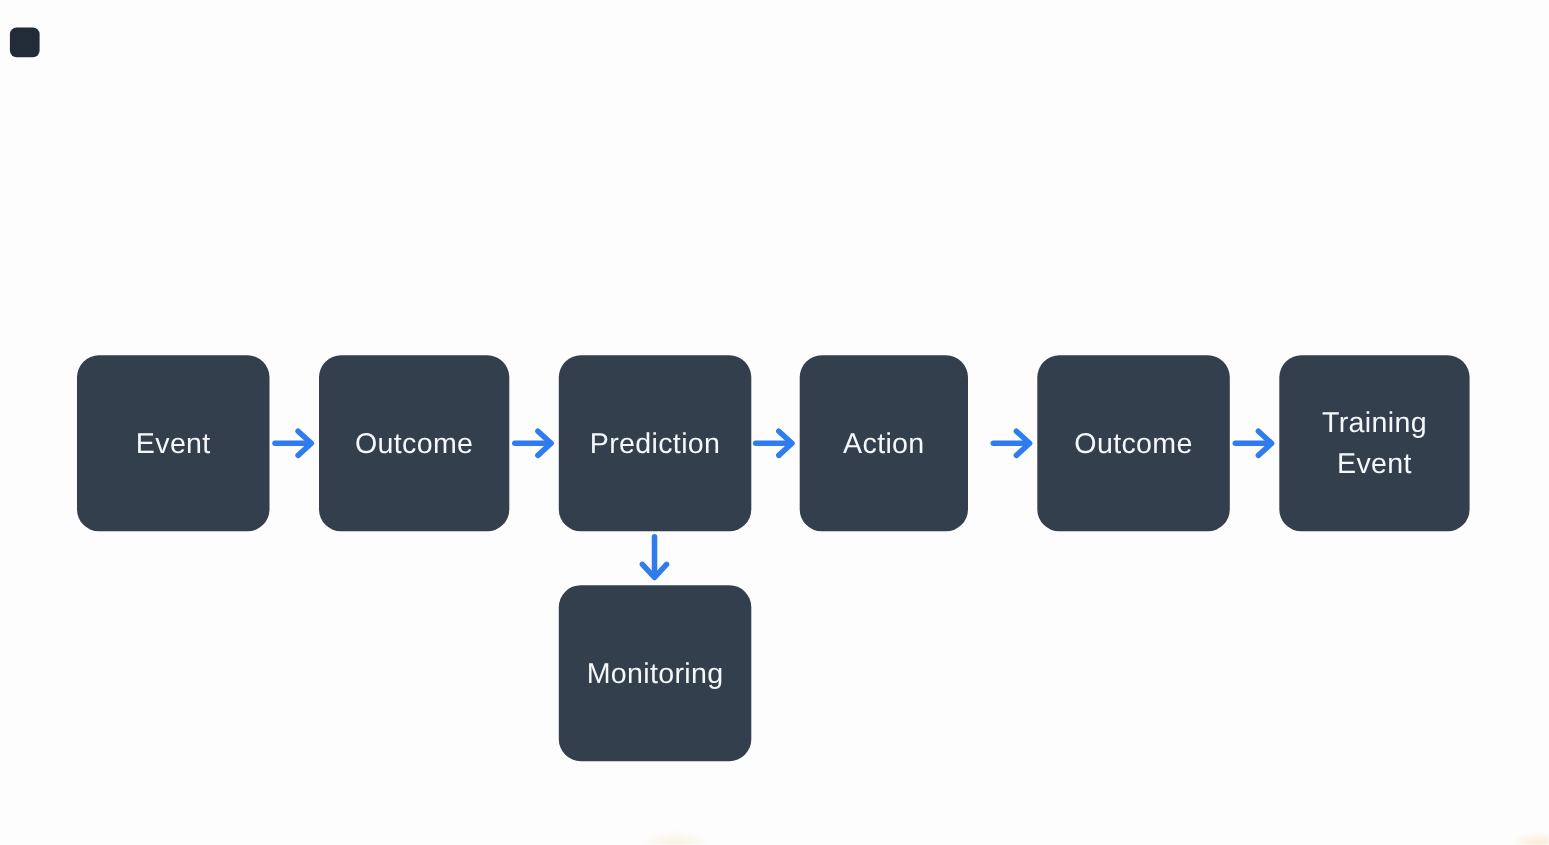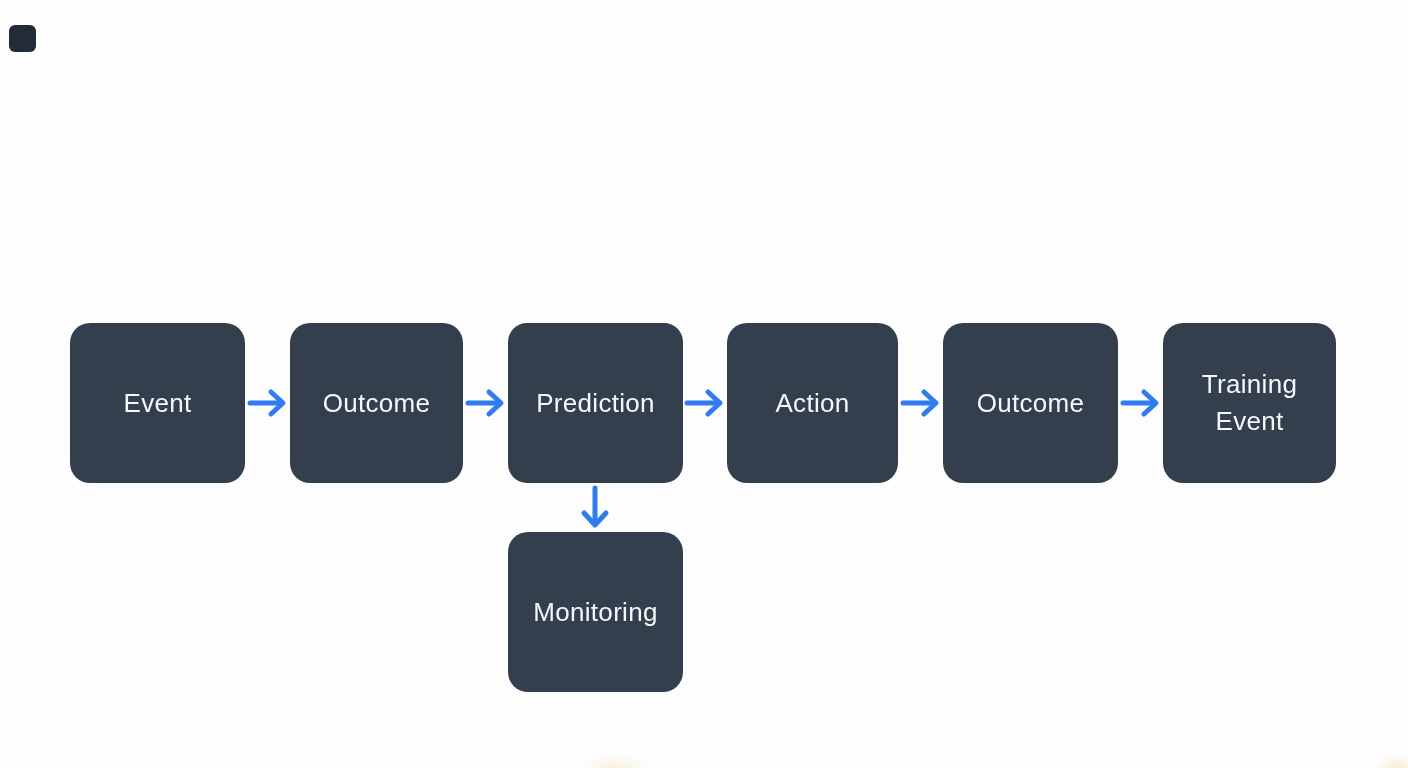--- a/index.html
+++ b/index.html
@@ -26,22 +26,22 @@
     color:var(--text-color);
     font-size:26px;
     font-weight:500;
     letter-spacing:0.3px;
     line-height:1.42;
     padding:0 24px;
   }
   
   .node-event      {left:70px;  top:303px; width:175px; height:160px;}
   .node-features   {left:290px; top:303px; width:173px; height:160px;}
-  .node-prediction {left:508px; top:303px; width:175px; height:160px;border-radius:19px;}
-  .node-action     {left:727px; top:303px; width:171px; height:160px;padding-left:24px;}
+  .node-prediction {left:508px; top:303px; width:175px; height:160px;}
+  .node-action     {left:727px; top:303px; width:153px; height:160px;padding-left:24px;}
   .node-outcome    {left:943px; top:303px; width:175px; height:160px;}
   .node-training   {left:1163px;top:303px; width:173px; height:160px;}
   
   .node-monitoring {left:508px; top:512px; width:175px; height:160px;align-items:center;}
 
   svg.arrows{
     position:absolute;inset:0;
     width:1408px;height:768px;
     pointer-events:none;
   }

